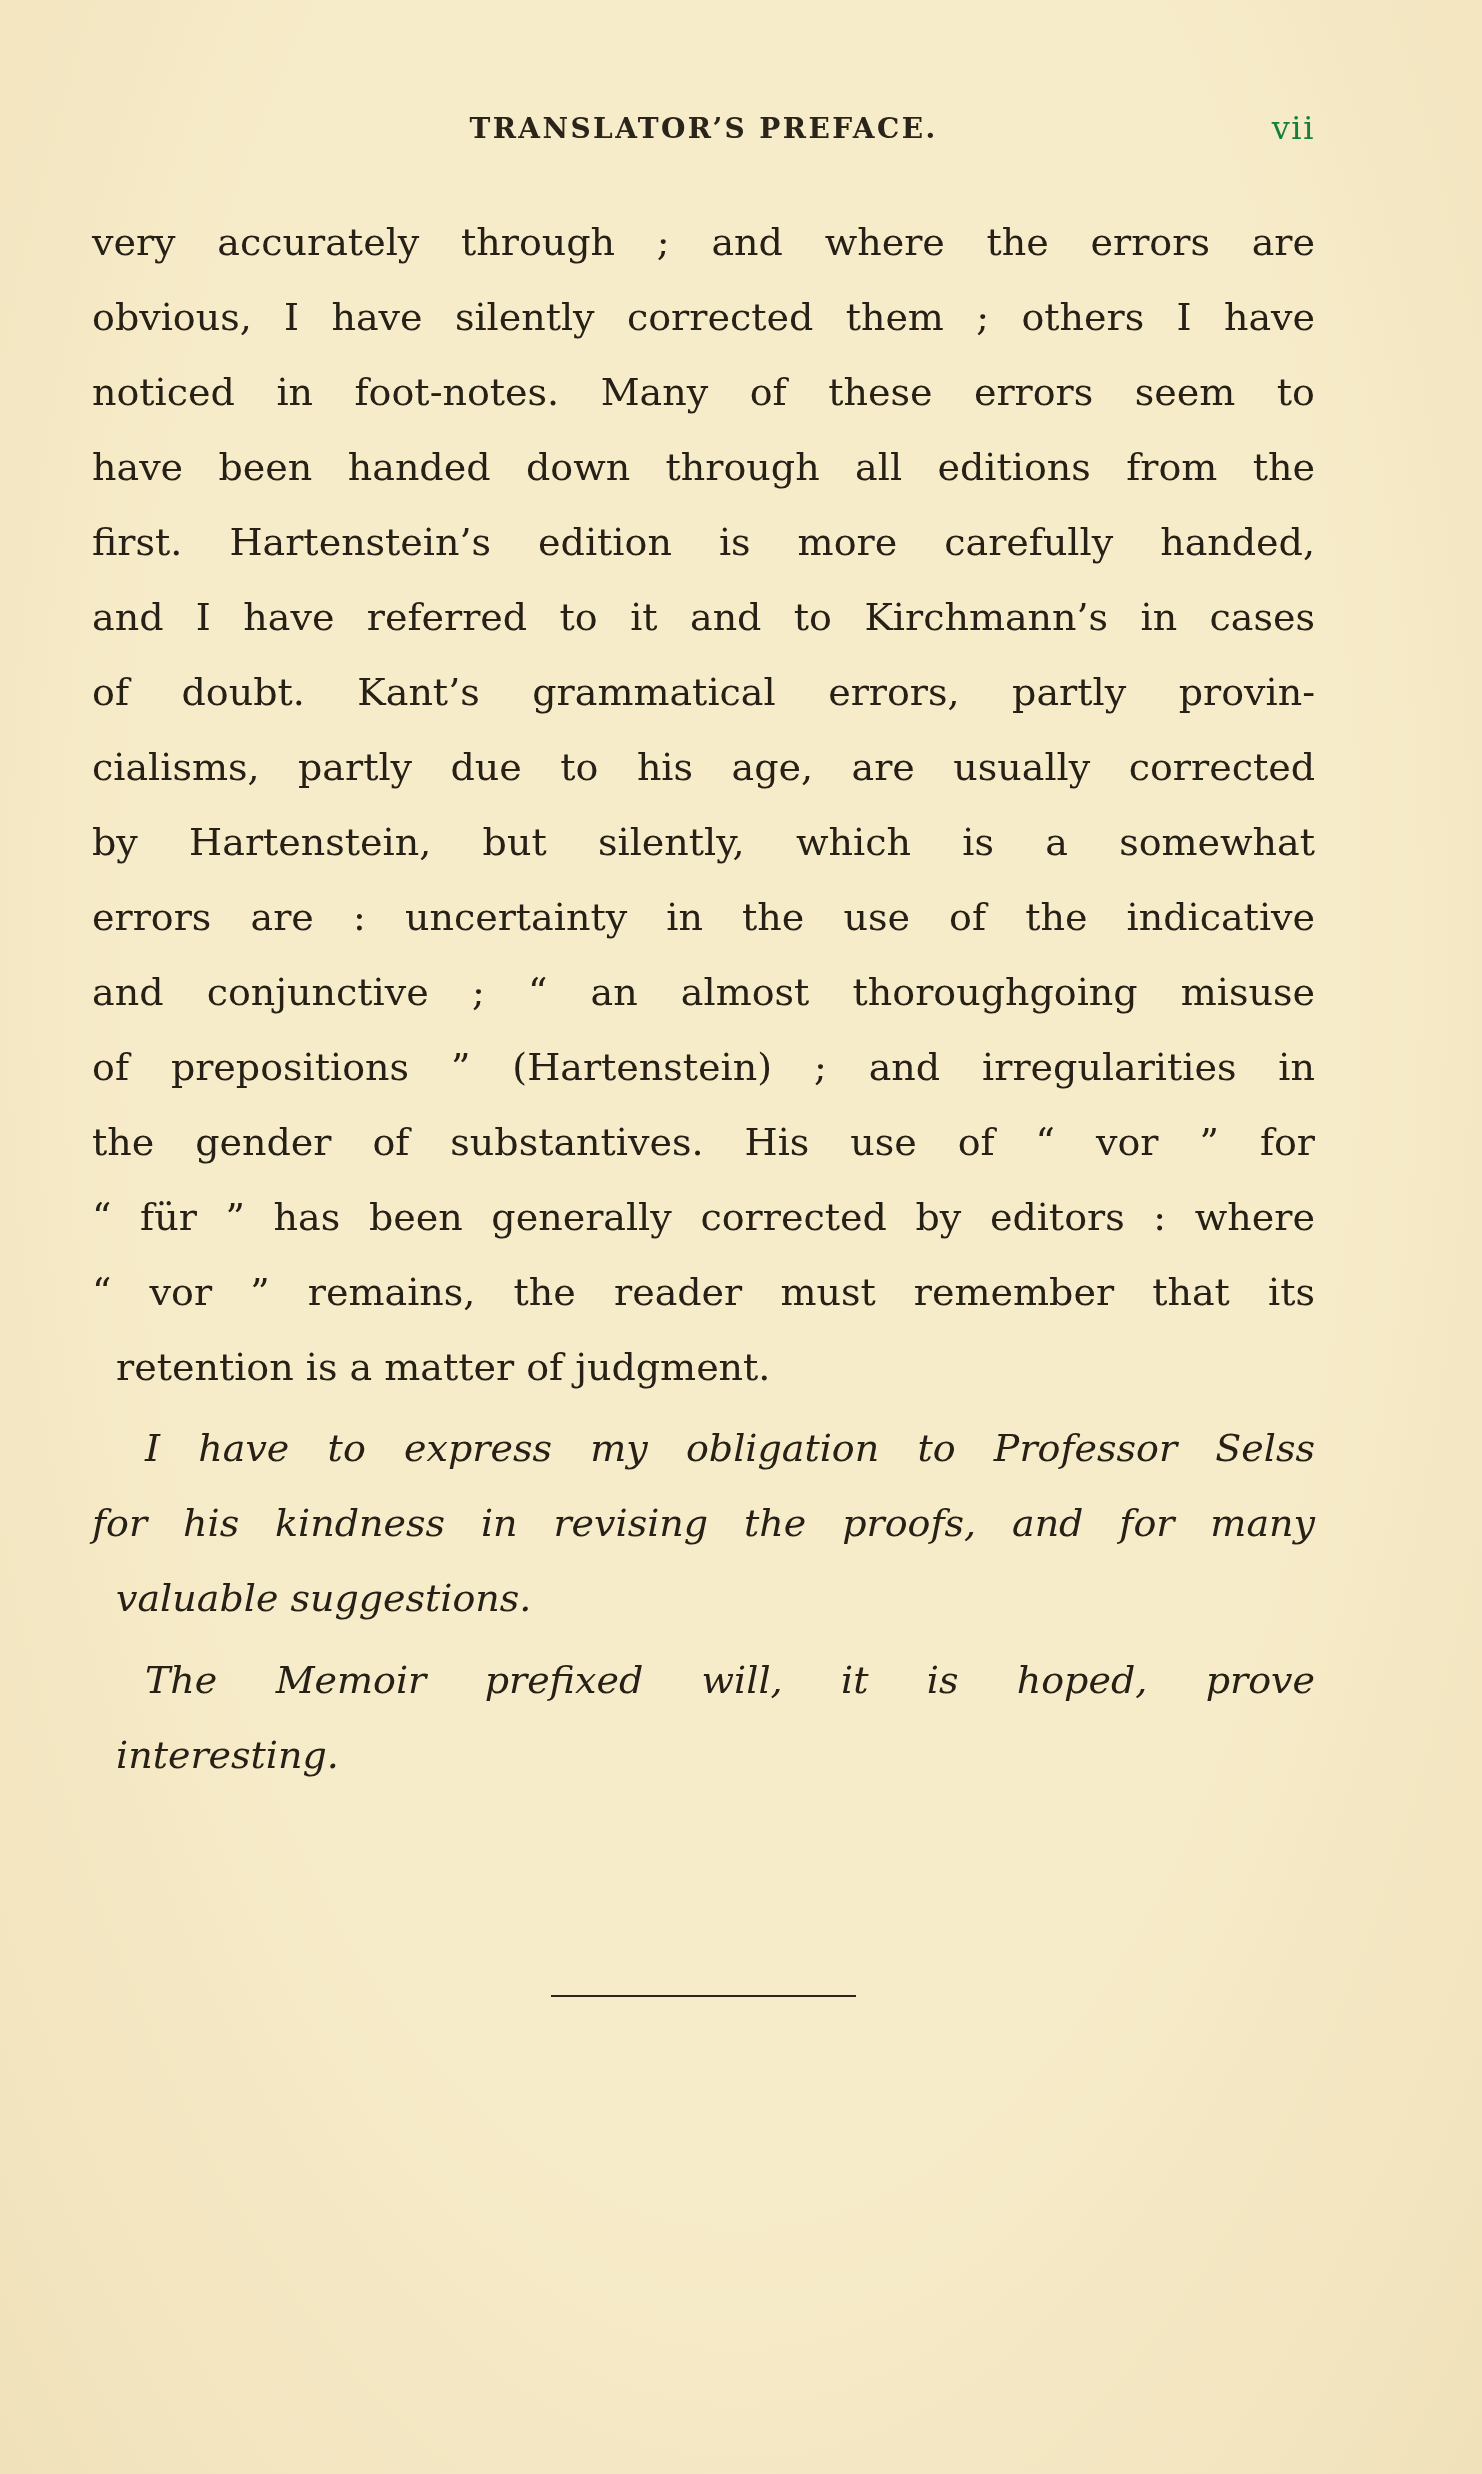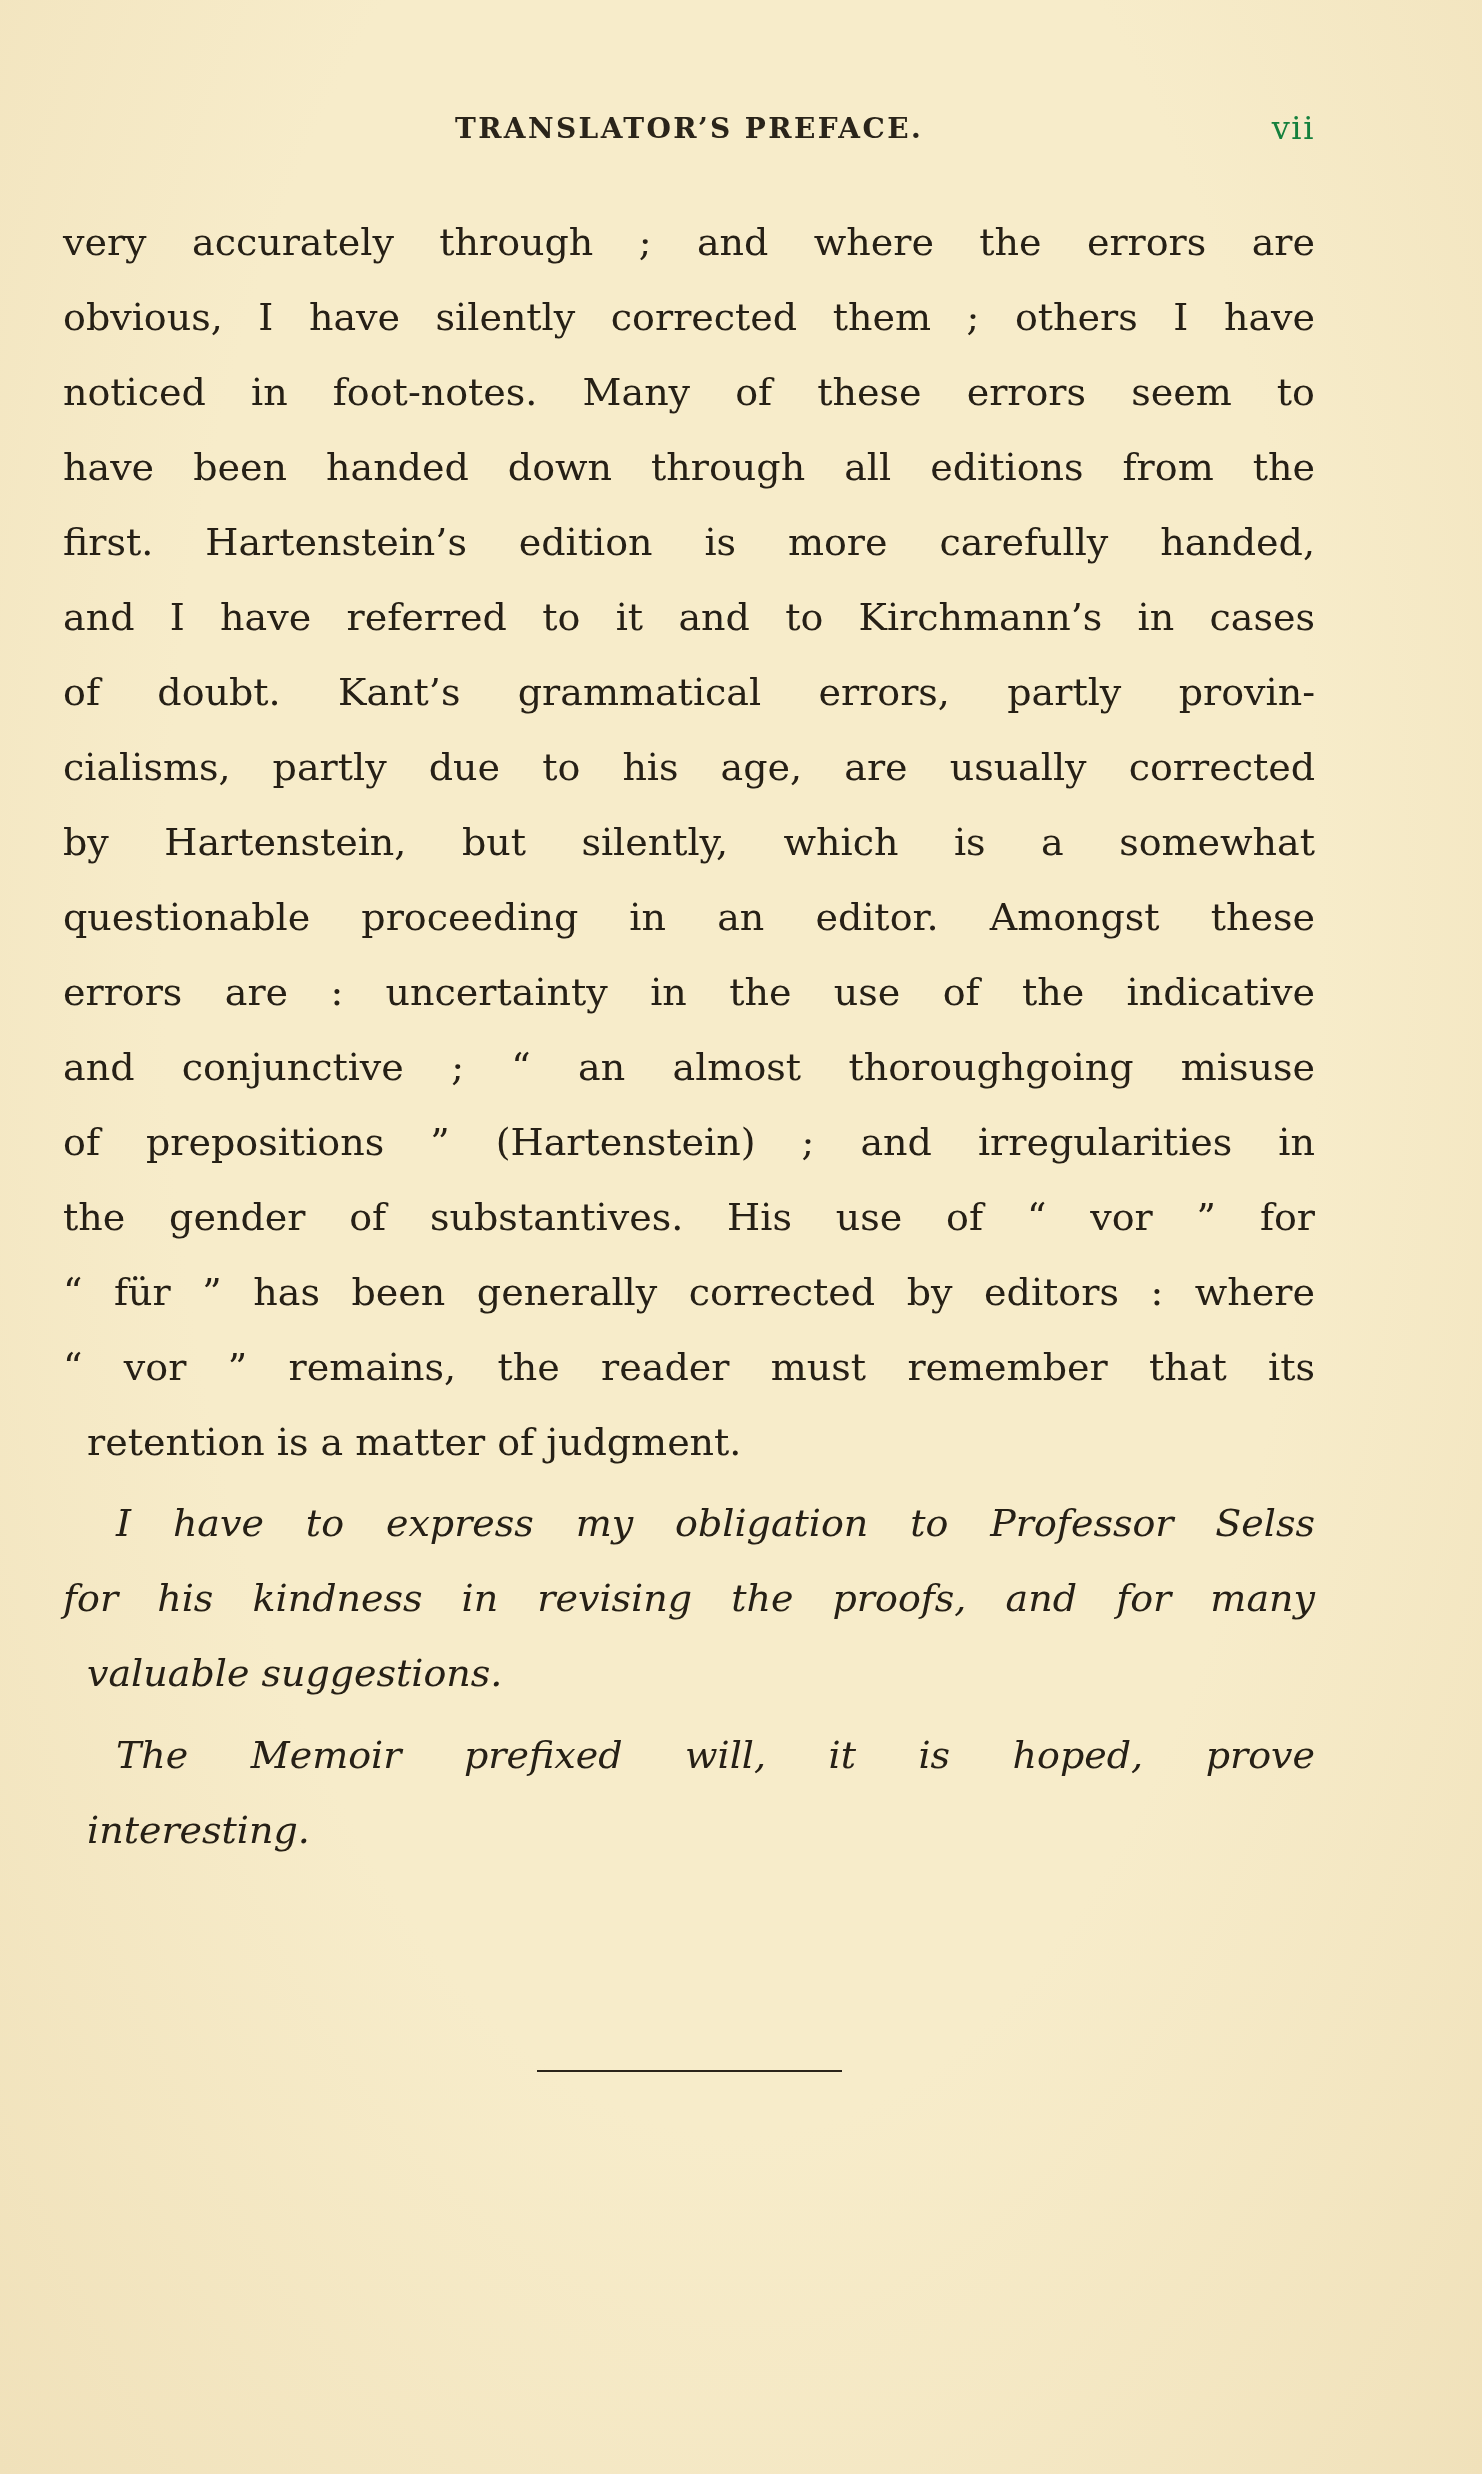--- a/index.html
+++ b/index.html
@@ -11,21 +11,21 @@
     height: 2475px;
     background: radial-gradient(ellipse at 50% 38%, #f7ecca 55%, #f0e1ba 100%);
     font-family: "DejaVu Serif", "Liberation Serif", serif;
     color: #262016;
     overflow: hidden;
   }
   .page {
     box-sizing: border-box;
     width: 1483px;
     height: 2155px;
-    padding: 112px 168px 0 63px;
+    padding: 112px 168px 0 92px;
   }
   .page-header {
     position: relative;
     height: 56px;
   }
   .header-title {
     position: absolute;
     left: 0;
     right: 0;
     text-align: center;
@@ -87,21 +87,20 @@
   <div class="paragraph">
         <div class="line">very accurately through ; and where the errors are</div>
         <div class="line">obvious, I have silently corrected them ; others I have</div>
         <div class="line">noticed in foot-notes.  Many of these errors seem to</div>
         <div class="line">have been handed down through all editions from the</div>
         <div class="line">first.  Hartenstein’s edition is more carefully handed,</div>
         <div class="line">and I have referred to it and to Kirchmann’s in cases</div>
         <div class="line">of doubt.  Kant’s grammatical errors, partly provin-</div>
         <div class="line">cialisms, partly due to his age, are usually corrected</div>
         <div class="line">by Hartenstein, but silently, which is a somewhat</div>
-        <div class="line">questionable proceeding in an editor.  Amongst these</div>
         <div class="line">errors are :  uncertainty in the use of the indicative</div>
         <div class="line">and conjunctive ;  “ an almost thoroughgoing misuse</div>
         <div class="line">of prepositions ” (Hartenstein) ;  and irregularities in</div>
         <div class="line">the gender of substantives.  His use of “ vor ” for</div>
         <div class="line">“ für ” has been generally corrected by editors : where</div>
         <div class="line">“ vor ” remains, the reader must remember that its</div>
         <div class="line last">retention is a matter of judgment.</div>
       </div>
       <div class="paragraph indented">
         <div class="line">I have to express my obligation to Professor Selss</div>

